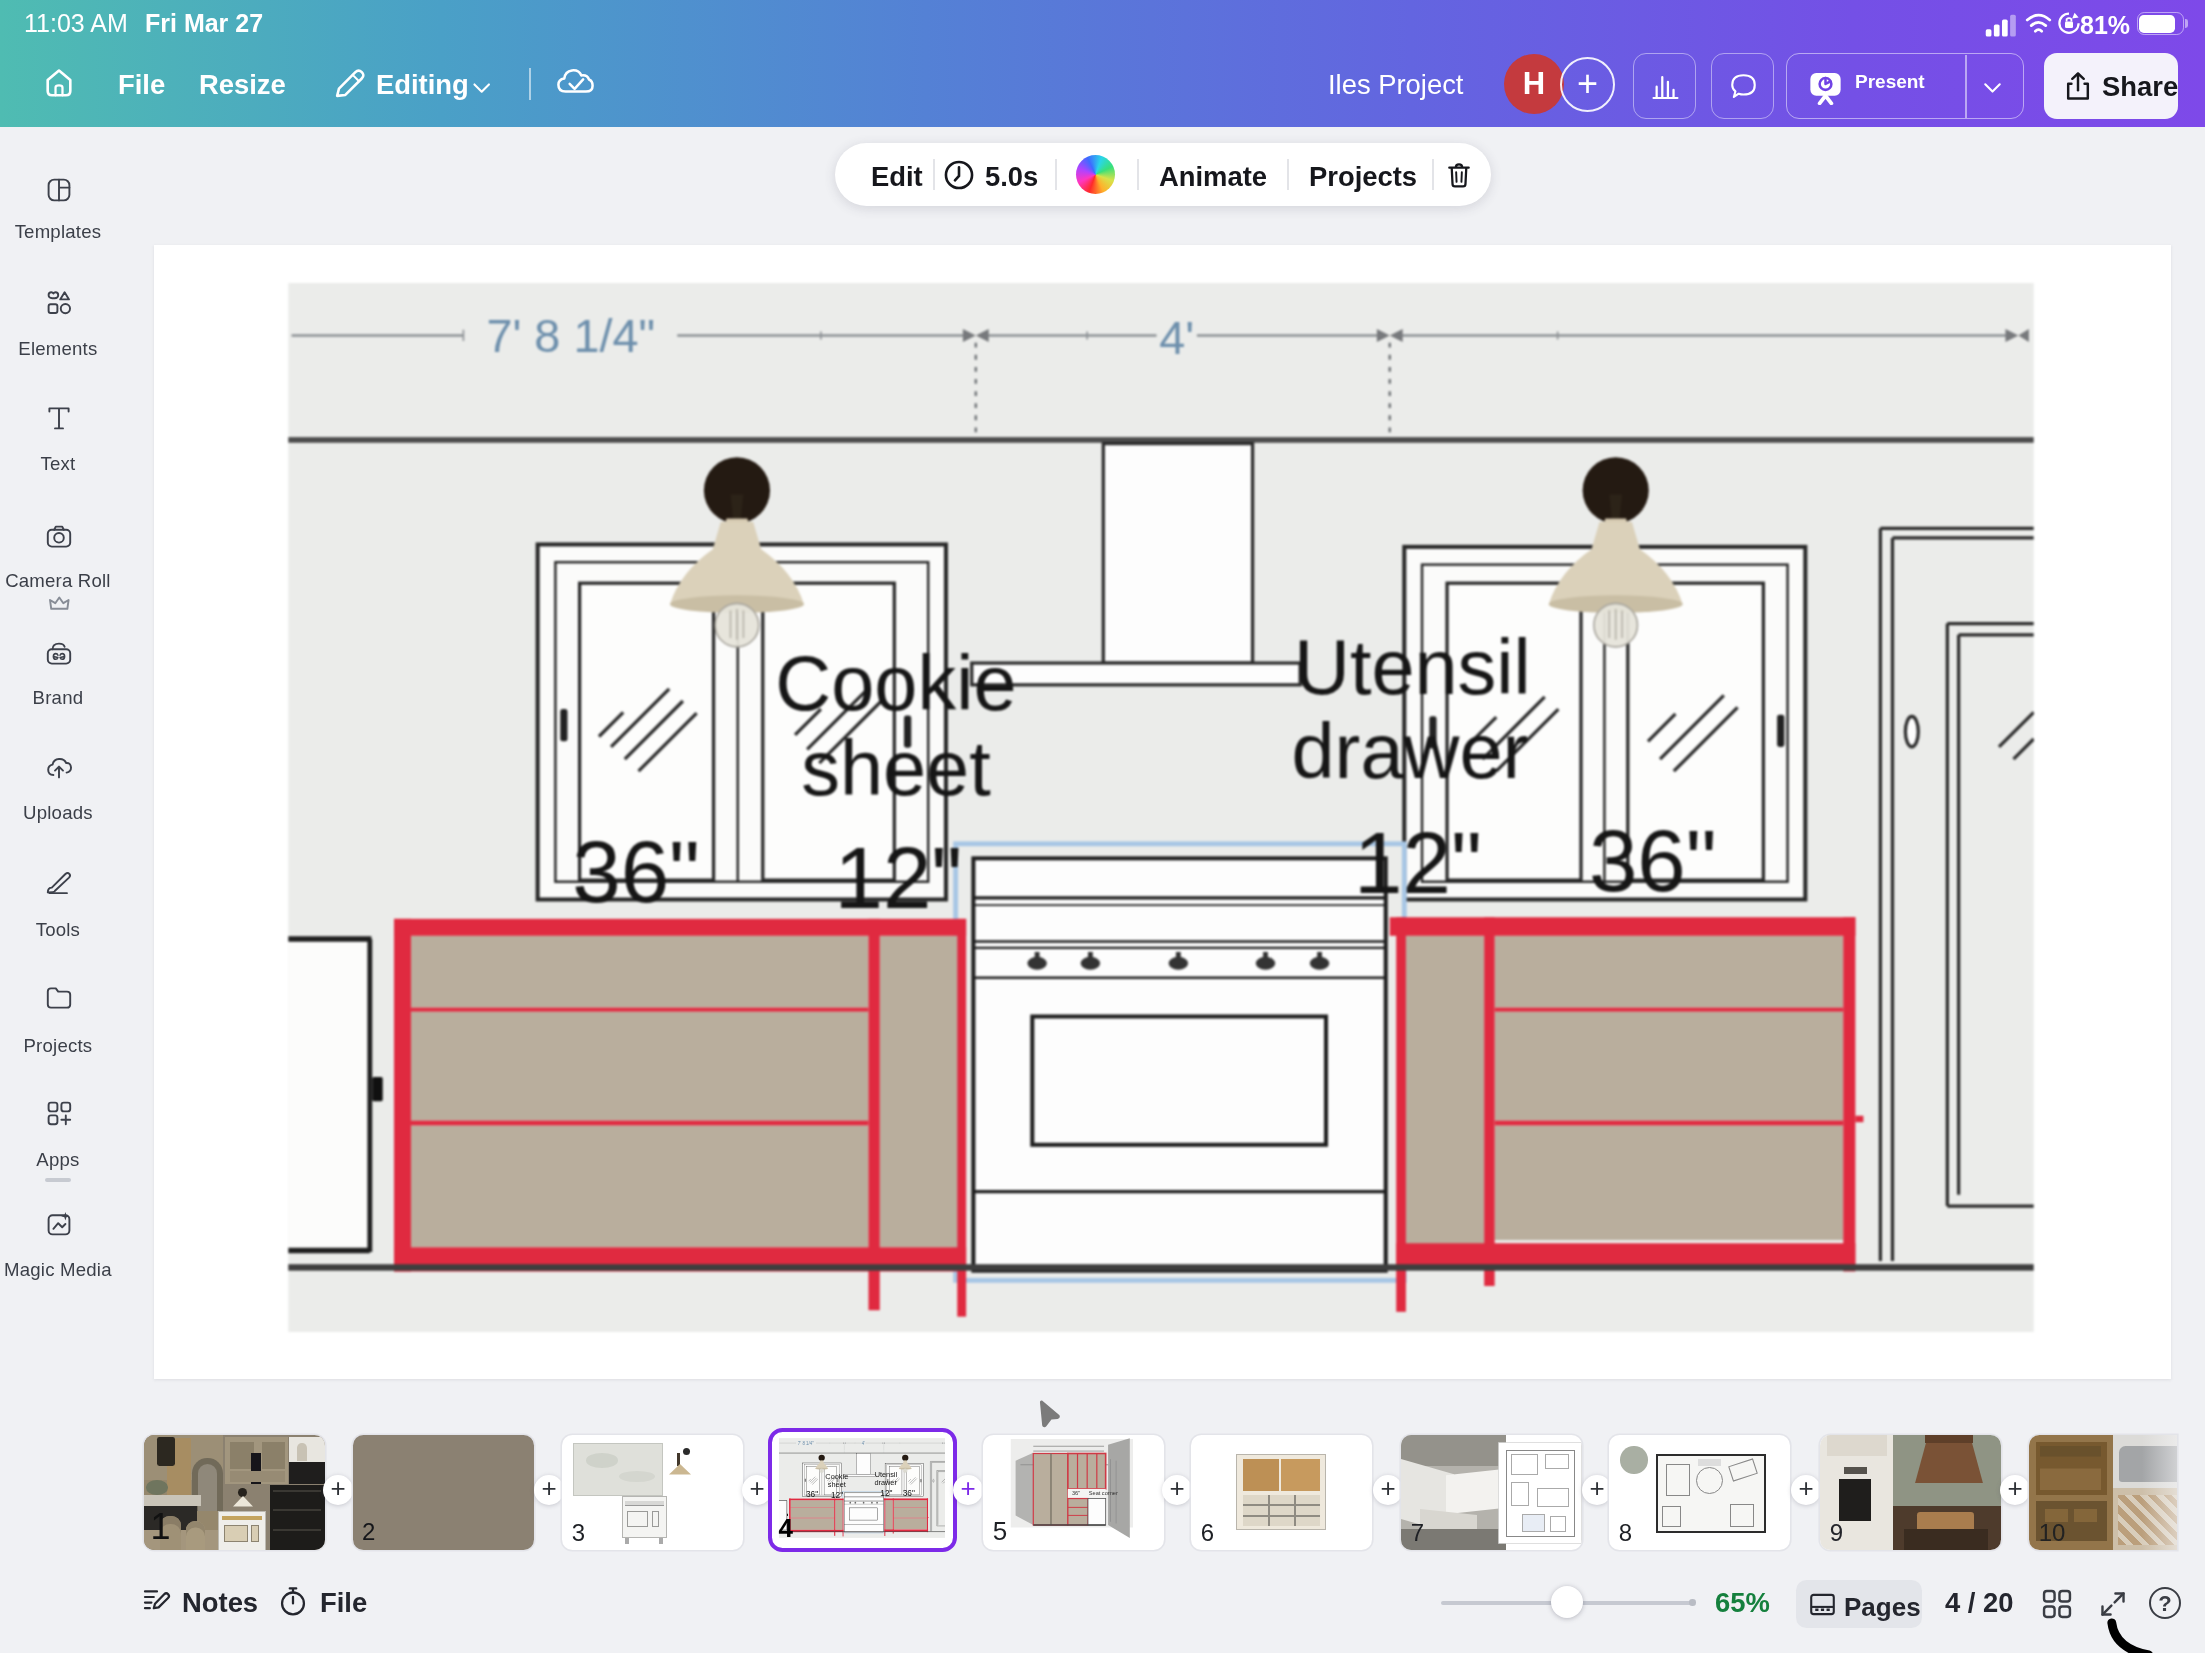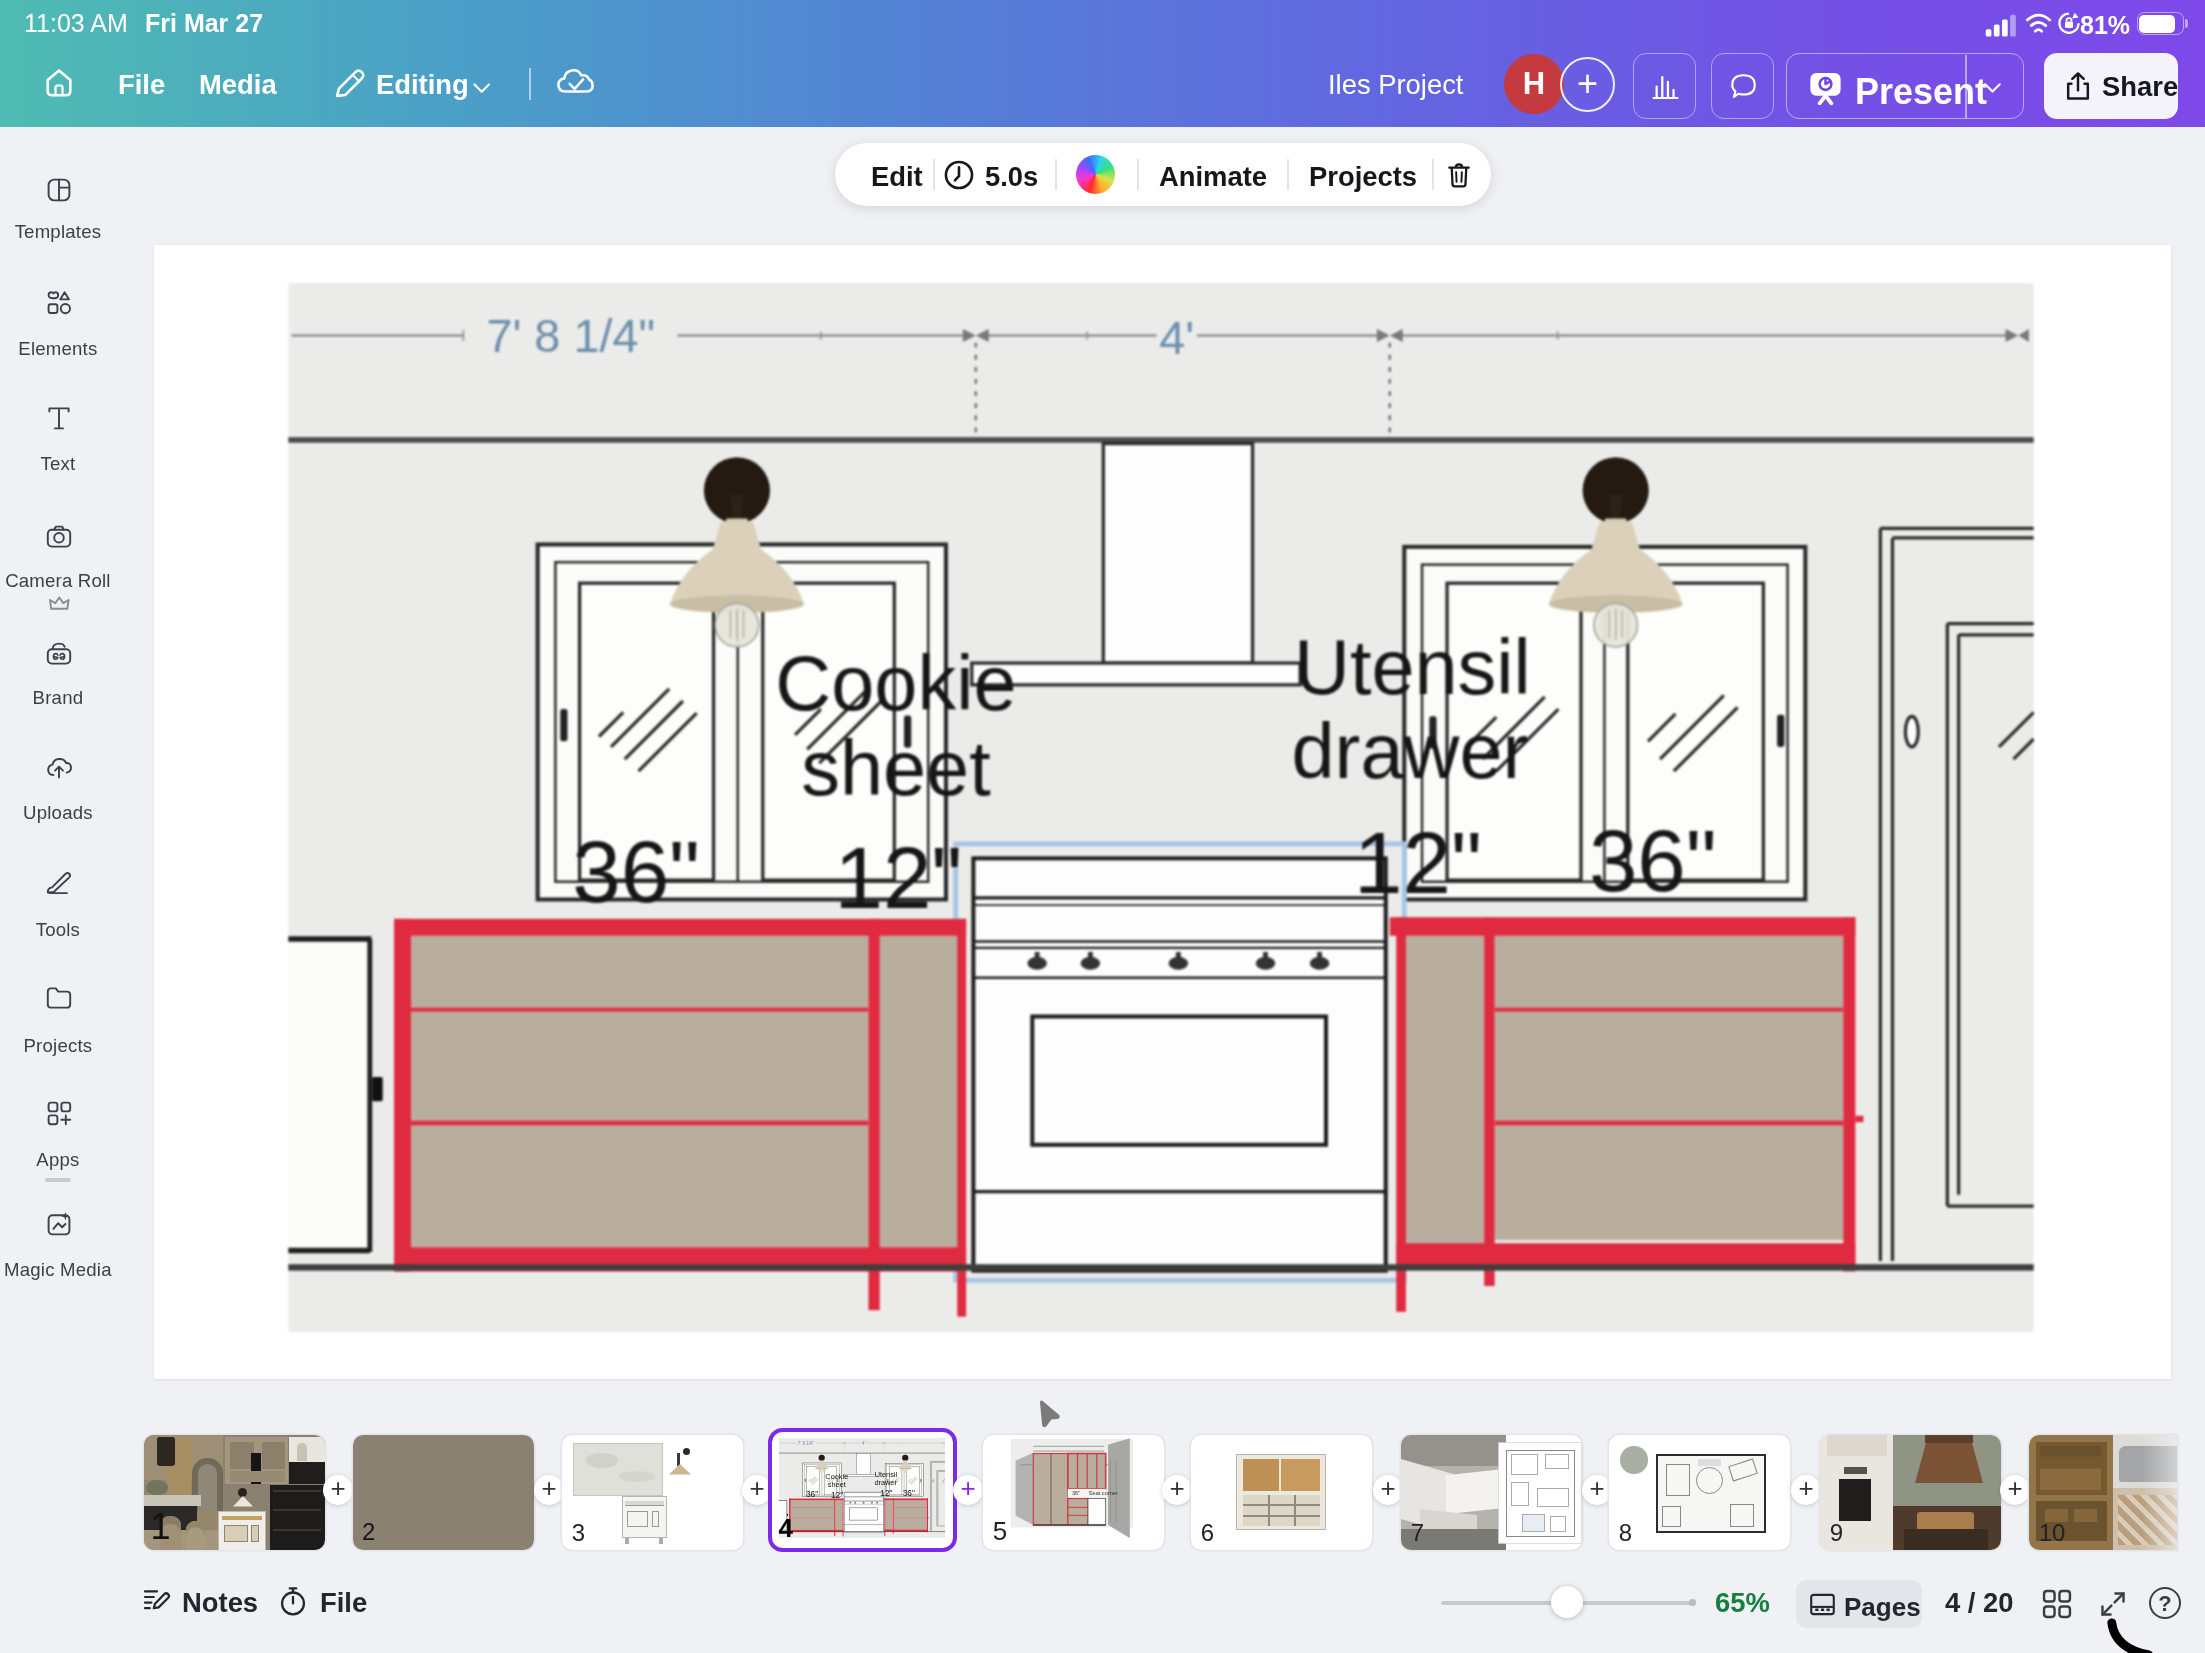--- a/index.html
+++ b/index.html
@@ -23,21 +23,21 @@
 
 <div class="ab" id="topbar" style="left:0;top:0;width:2205px;height:127px;background:linear-gradient(90deg,#4fbcb2 0%,#4aa0c7 20%,#5481d5 42%,#6365e0 64%,#7450e6 84%,#7e49e9 100%)">
   <div class="ab w" style="left:24px;top:9px;font-size:25px;font-weight:normal">11:03 AM</div>
   <div class="ab w" style="left:145px;top:9px;font-size:25px;font-weight:bold">Fri Mar 27</div>
 
   <svg class="ab ic" style="left:39px;top:64px" width="40" height="40" viewBox="0 0 46 46">
     <path d="M10 18.5 L23 7.5 L36 18.5 L36 31 Q36 36 31 36 L15 36 Q10 36 10 31 Z" stroke-width="3"></path>
     <path d="M19 36 L19 27 Q19 24.5 23 24.5 Q27 24.5 27 27 L27 36" stroke-width="2.6"></path>
   </svg>
   <div class="ab w" style="left:118px;top:69px;font-size:27.4px;font-weight:bold">File</div>
-  <div class="ab w" style="left:199px;top:69px;font-size:27.4px;font-weight:bold">Media</div>
+  <div class="ab w" style="left:199px;top:69px;font-size:27.4px;font-weight:bold">Resize</div>
   <svg class="ab ic" style="left:328px;top:63px" width="42" height="42" viewBox="0 0 46 46">
     <path d="M10 36 L12 28 L30 10 Q33.5 6.5 37 10 Q40.5 13.5 37 17 L19 35 L10 36 Z" stroke-width="2.8"></path>
     <path d="M27 13 L34 20" stroke-width="2.2"></path>
   </svg>
   <div class="ab w" style="left:376px;top:69px;font-size:27.4px;font-weight:bold">Editing</div>
   <svg class="ab ic" style="left:468px;top:74px" width="27.4" height="27.4" viewBox="0 0 34 34">
       <path d="M8 13 L17 22 L26 13"></path>
     </svg>
   <div class="ab" style="left:529px;top:68px;width:1.6px;height:32px;background:rgba(255,255,255,0.55)"></div>
   <svg class="ab ic" style="left:552px;top:61px" width="47" height="45" viewBox="0 0 52 50">
@@ -57,21 +57,21 @@
   <svg class="ab ic" style="left:1725px;top:68px" width="37" height="37" viewBox="0 0 46 46">
     <path d="M23 9 Q37 9 37 21 Q37 33 23 33 Q20 33 17 32 L11 36 L13 29 Q9 26 9 21 Q9 9 23 9 Z"></path>
   </svg>
   <div class="btn" style="left:1786px;top:53px;width:238px;height:66px;border-color:rgba(255,255,255,0.5)"></div>
   <svg class="ab" style="left:1807px;top:68px" width="37" height="37" viewBox="0 0 44 44">
     <rect x="4" y="6" width="36" height="27" rx="7" fill="#fff"></rect>
     <circle cx="22" cy="19" r="7" fill="none" stroke="#7143e5" stroke-width="3"></circle>
     <path d="M22 19 L22 12 M22 19 L28 16" stroke="#7143e5" stroke-width="3" stroke-linecap="round"></path>
     <path d="M22 33 L15 42 M22 33 L29 42" stroke="#fff" stroke-width="4.5" stroke-linecap="round"></path>
   </svg>
-  <div class="ab w" style="left:1855px;top:71px;font-size:36px;font-weight:bold">Present</div>
+  <div class="ab w" style="left:1855px;top:71px;font-size:19px;font-weight:bold">Present</div>
   <div class="ab" style="left:1965px;top:55px;width:1.6px;height:63px;background:rgba(255,255,255,0.5)"></div>
   <svg class="ab ic" style="left:1978px;top:73px" width="29" height="29" viewBox="0 0 36 36">
       <path d="M9 14 L18 23 L27 14"></path>
     </svg>
   <div class="ab" style="left:2044px;top:53px;width:134px;height:66px;border-radius:13px;background:#f4f2fb"></div>
   <svg class="ab" style="left:2060px;top:69px" width="36" height="36" viewBox="0 0 44 44" fill="none" stroke="#17181d" stroke-width="3" stroke-linecap="round" stroke-linejoin="round">
     <path d="M22 6 L22 26"></path>
       <path d="M15 12 L22 5.5 L29 12"></path>
     <path d="M14 18 L10 18 L10 36 L34 36 L34 18 L30 18"></path>
   </svg>

